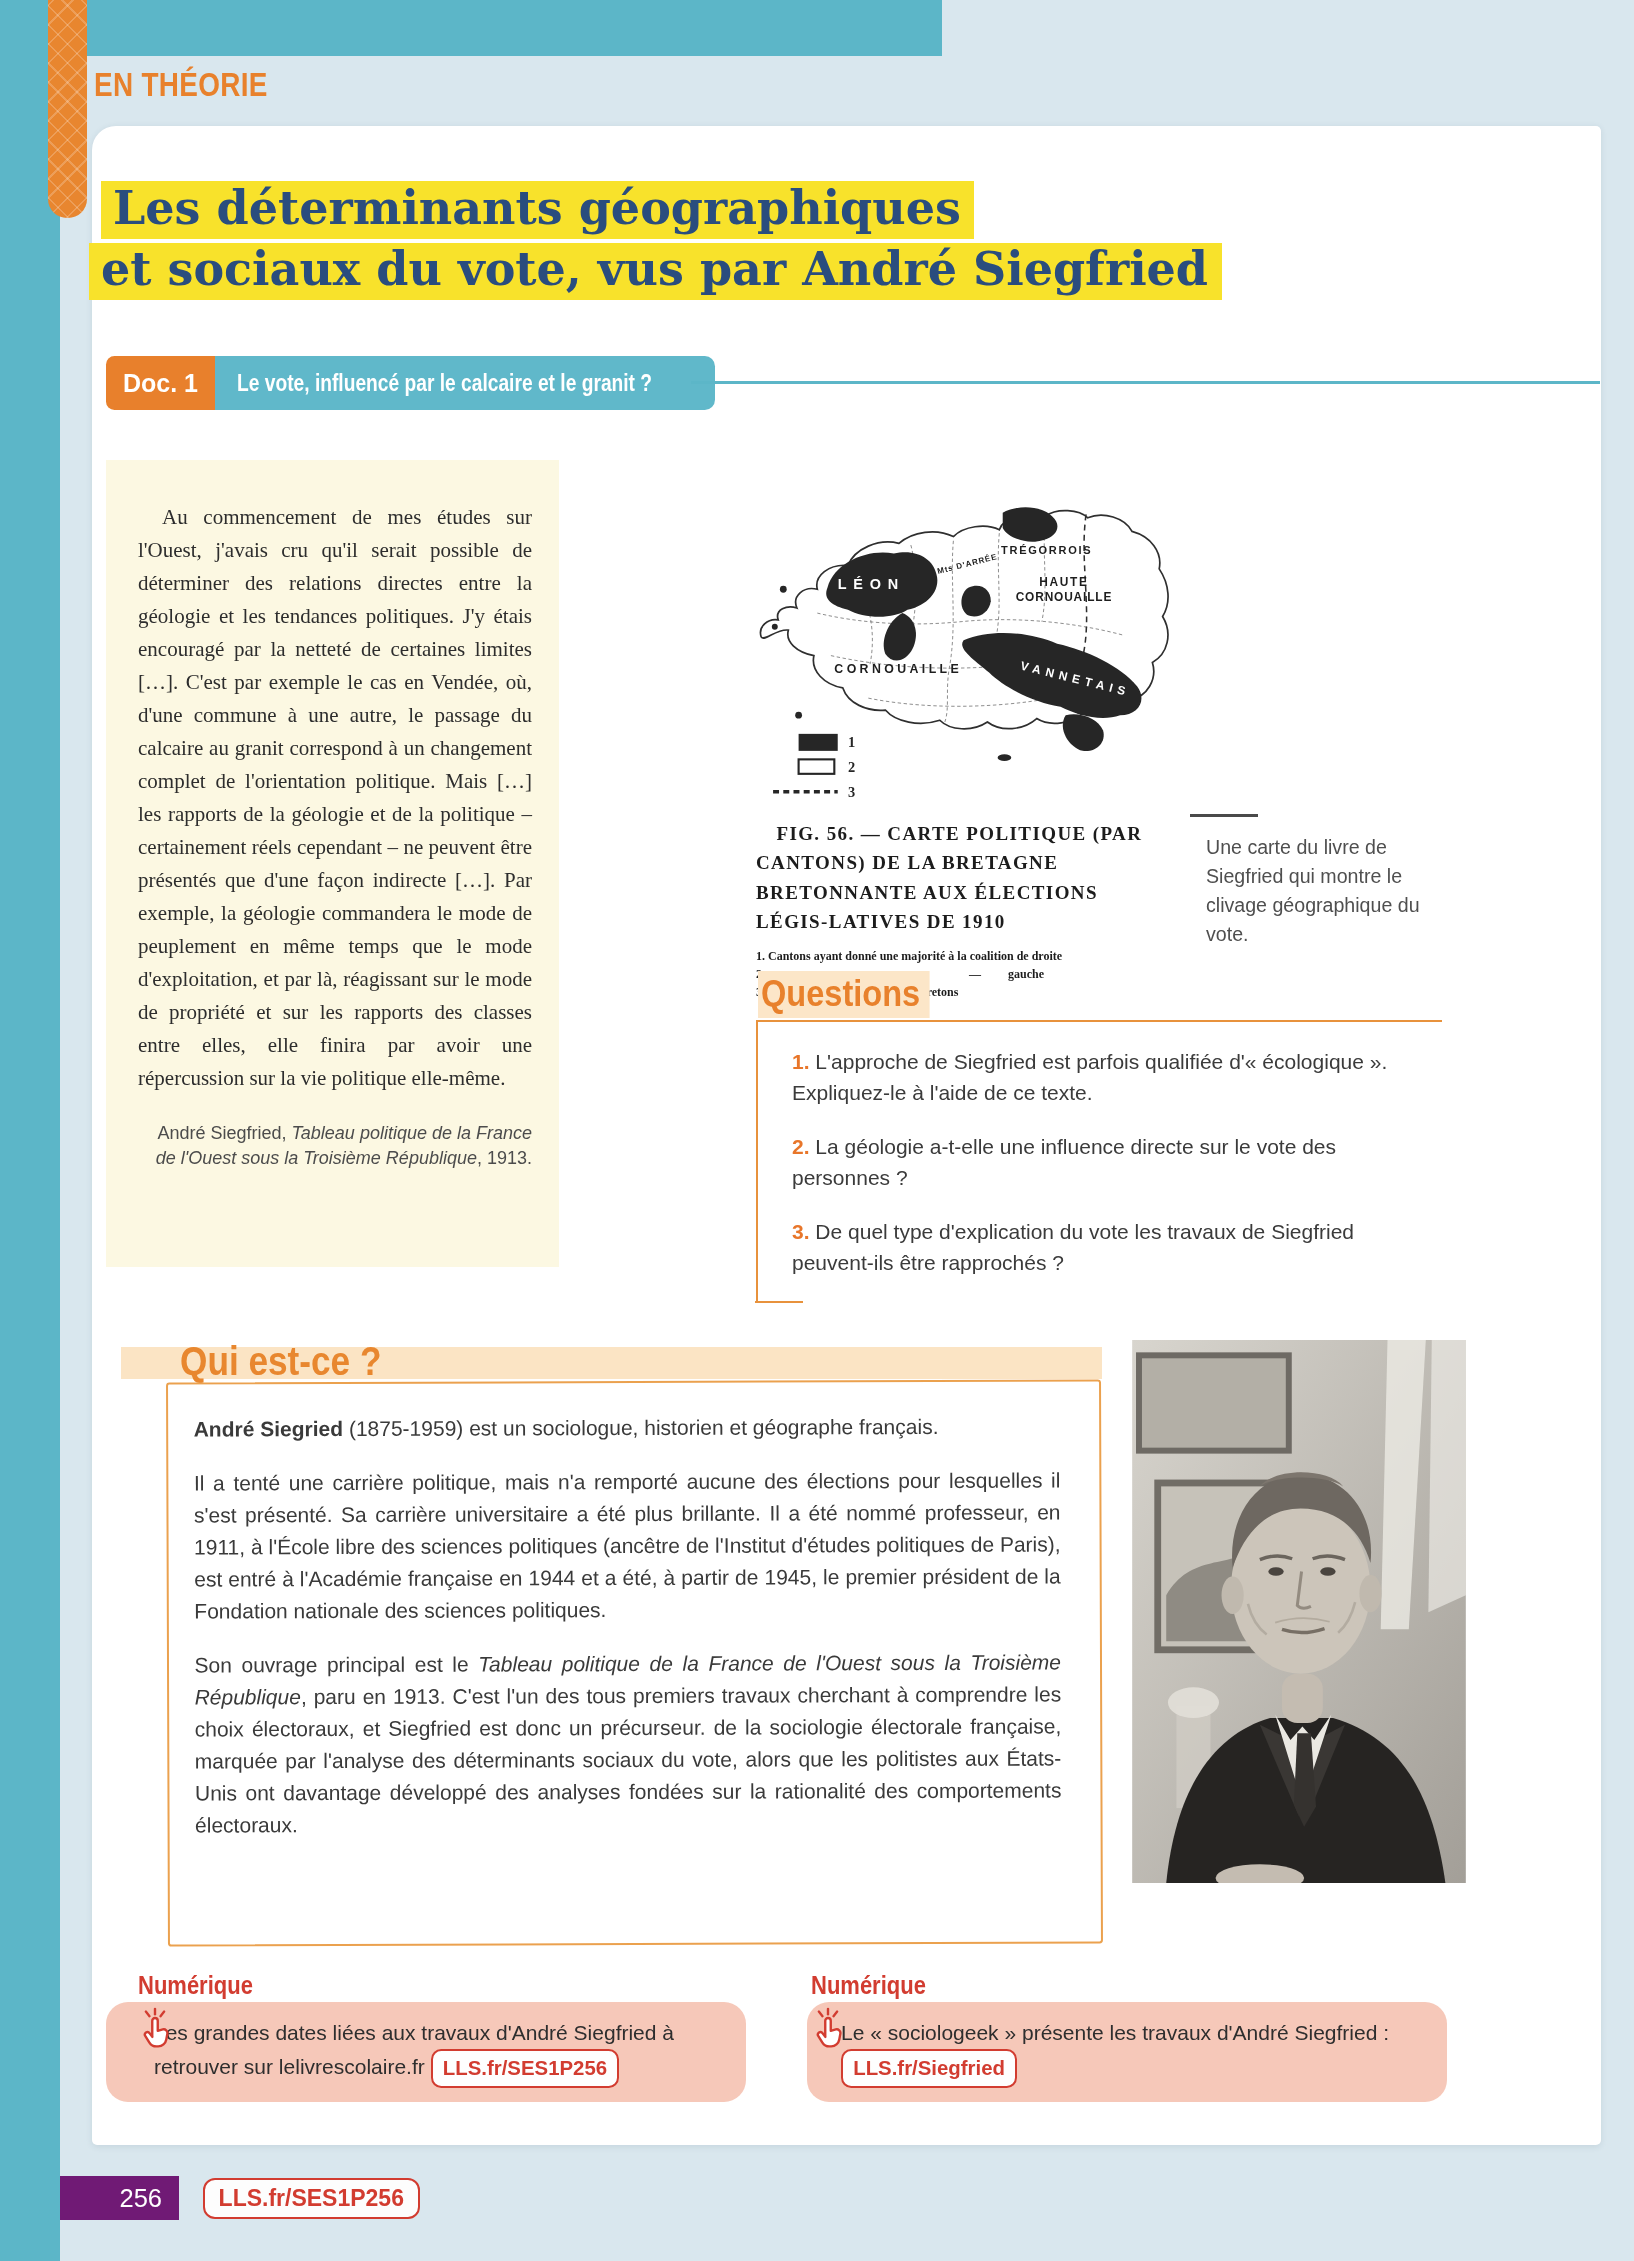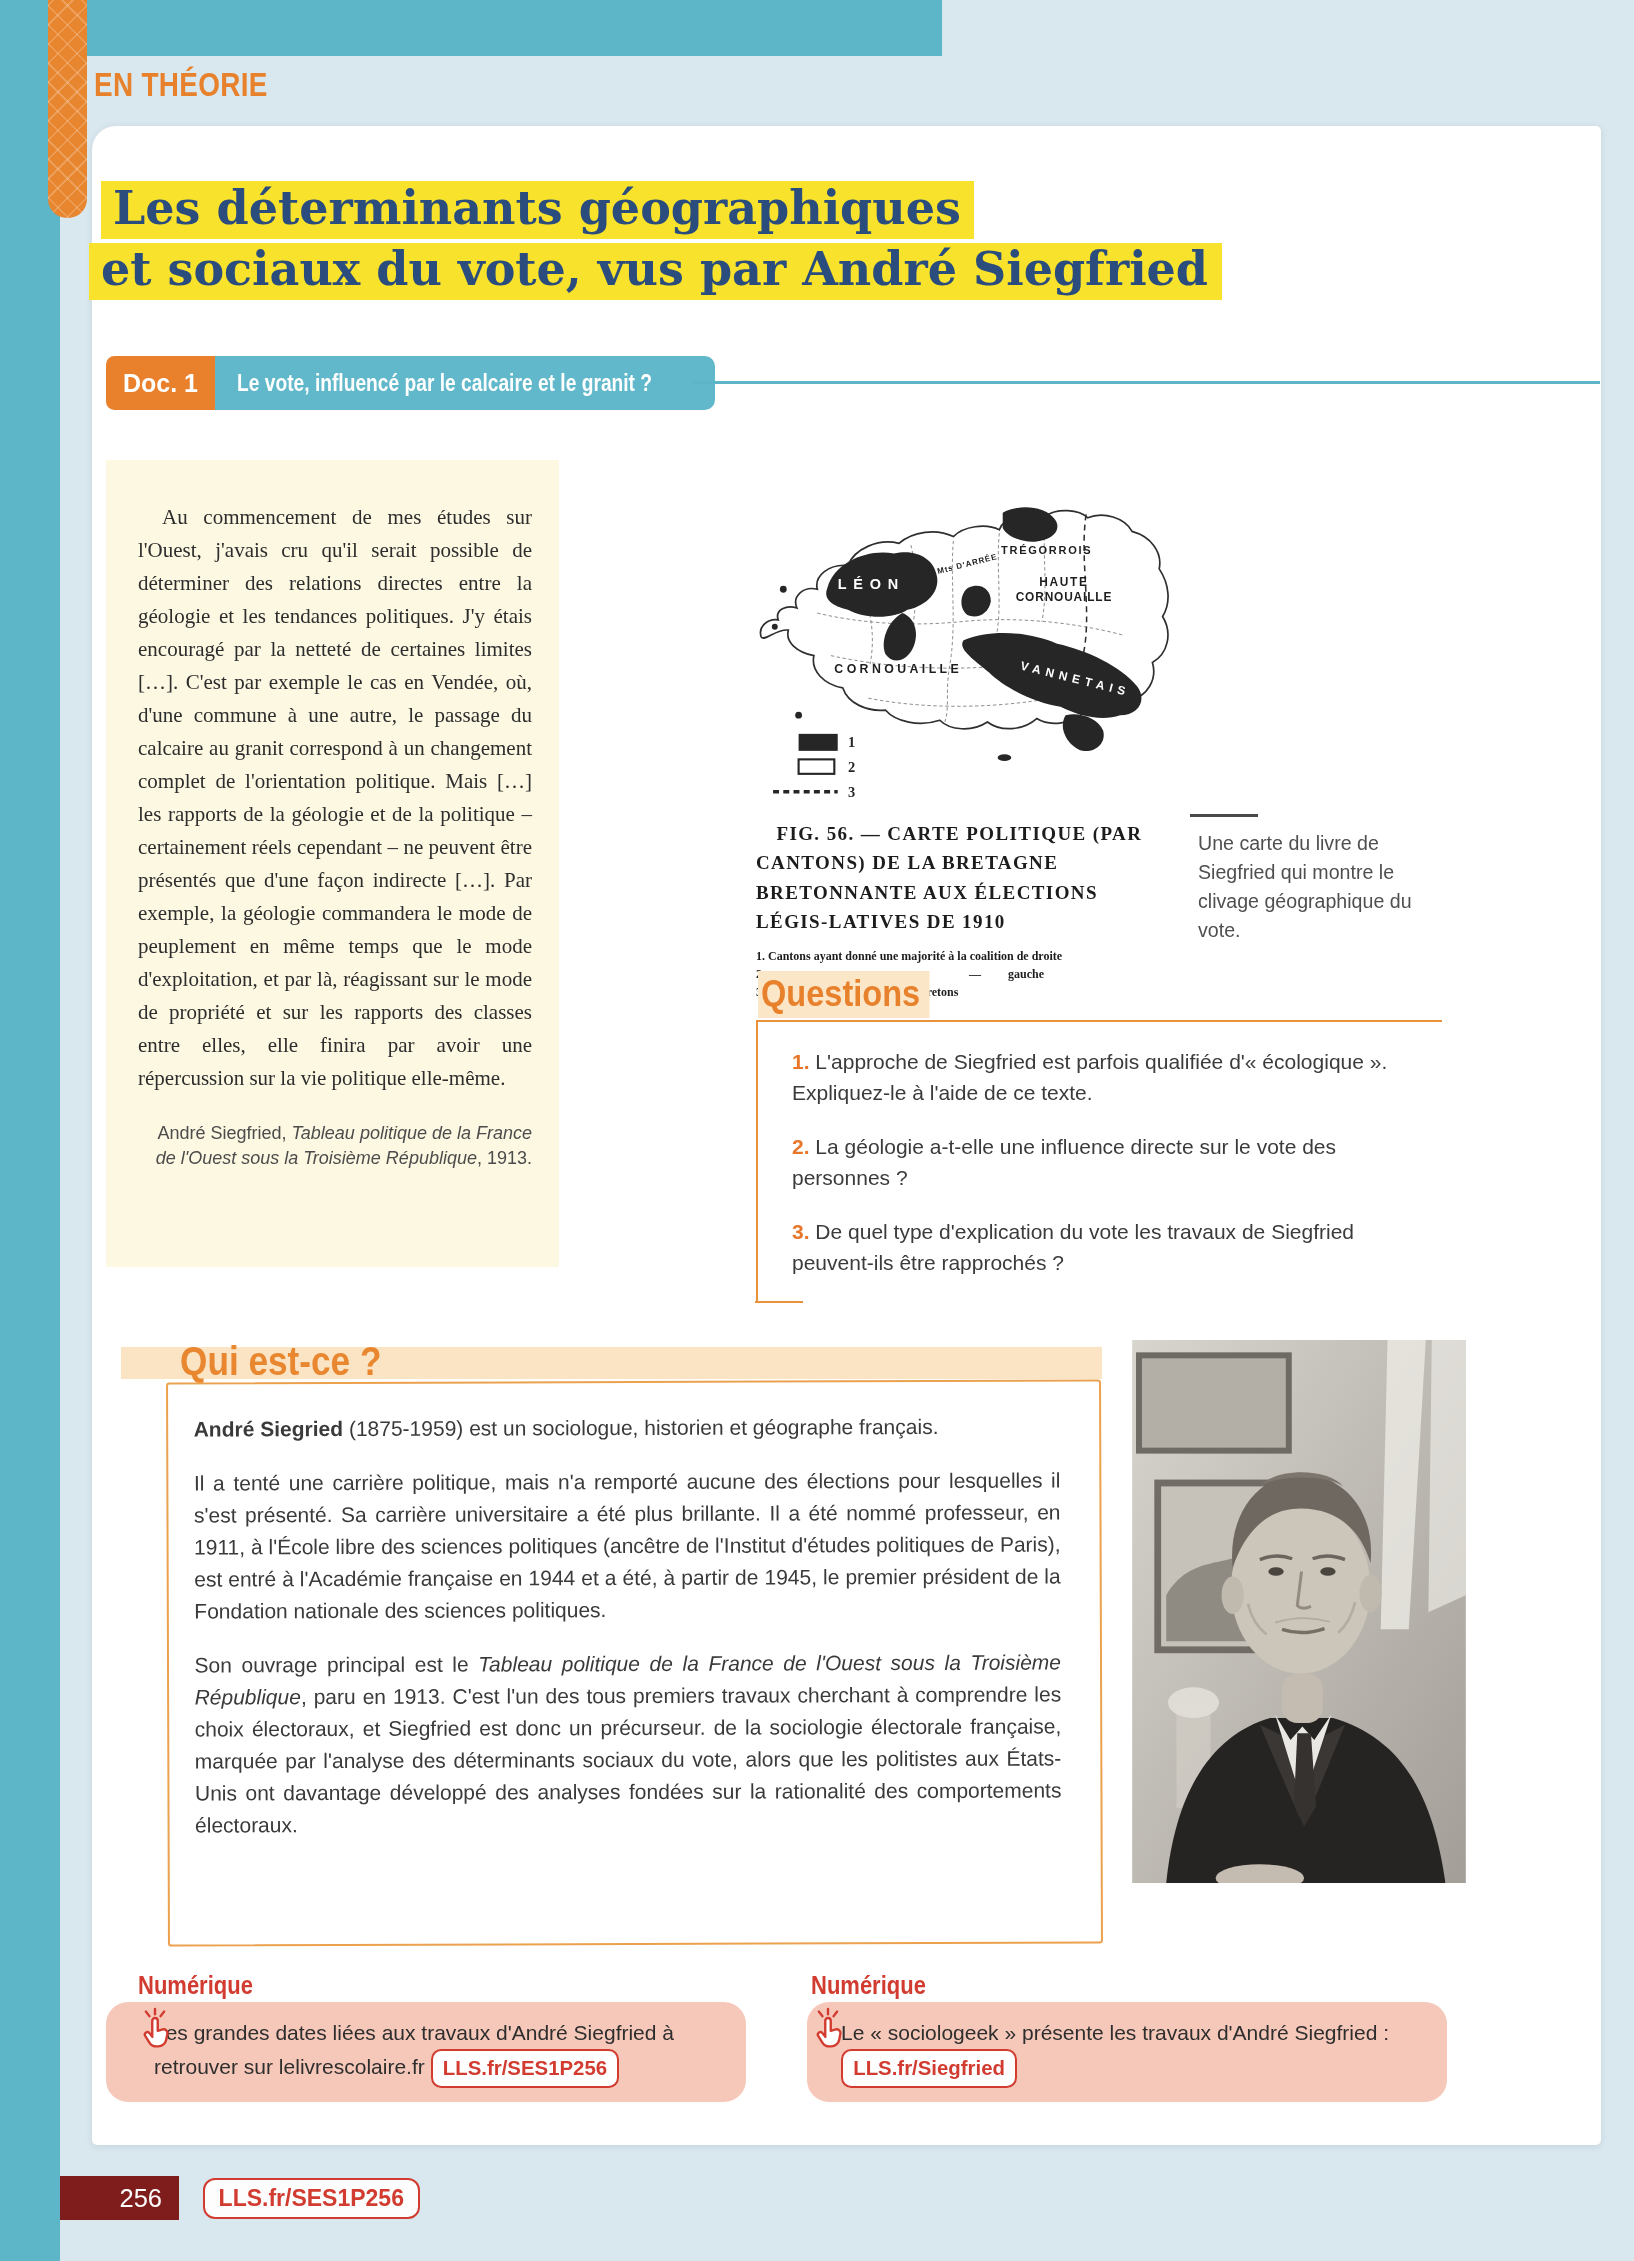--- a/index.html
+++ b/index.html
@@ -75,21 +75,21 @@
     font-family:"Liberation Serif","DejaVu Serif",serif;font-weight:bold;
     font-size:19px;letter-spacing:1.4px;line-height:1.55;color:#1c1c1c;text-indent:20.4px;
   }
   .legend-line{
     font-family:"Liberation Serif","DejaVu Serif",serif;font-weight:bold;
     font-size:12px;line-height:1.5;color:#1c1c1c;white-space:pre-wrap;
   }
   .legend-block{margin-top:10.2px;}
   .map-note{left:1190px;top:814px;width:255px;}
   .map-note-rule{width:68px;height:2.6px;background:#4a4a4a;margin-bottom:12px;}
-  .map-note-text{margin:8px;font-size:19.6px;line-height:29px;color:#4f4f4f;}
+  .map-note-text{margin:16px;font-size:19.6px;line-height:29px;color:#4f4f4f;}
 
   
   .questions{left:756px;top:971px;width:686px;}
   .q-title{
     display:inline-block;margin:0 0 0 1.7px;font-size:37px;font-weight:bold;color:#e8812c;
     background:#fce6c8;padding:1.7px 10.2px 3.4px 3.4px;
     transform:scaleX(.88);transform-origin:left bottom;white-space:nowrap;
   }
   .q-frame{
     border-top:2.6px solid #e8923c;border-left:2.6px solid #e8923c;
@@ -136,21 +136,21 @@
   .num-box-right{left:807px;top:2002px;padding-left:34px;}
   .num-box p{margin:0;font-size:21px;line-height:32px;color:#2e2e2e;}
   .lls-badge{
     display:inline-block;background:#fefefe;border:2.1px solid #d23c30;border-radius:10.2px;
     color:#d23c30;font-weight:bold;font-size:20.4px;padding:0.9px 10.2px 1.7px 10.2px;
     vertical-align:middle;white-space:nowrap;
   }
 
   
   .footer-pgnum{
-    left:60px;top:2176px;width:119px;height:44px;background:#7f1d1d;color:#fff;
+    left:60px;top:2176px;width:119px;height:44px;background:#701a75;color:#fff;
     font-size:25.5px;display:flex;align-items:center;justify-content:flex-end;
     padding-right:17px;box-sizing:border-box;
   }
   .footer-badge{
     left:203px;top:2178px;height:41px;display:flex;align-items:center;
     background:#fdfdfd;border:2.6px solid #d23c30;border-radius:12px;
     color:#d23c30;font-weight:bold;font-size:23px;padding:0 13.6px;box-sizing:border-box;
   }
 </style>
 </head>

